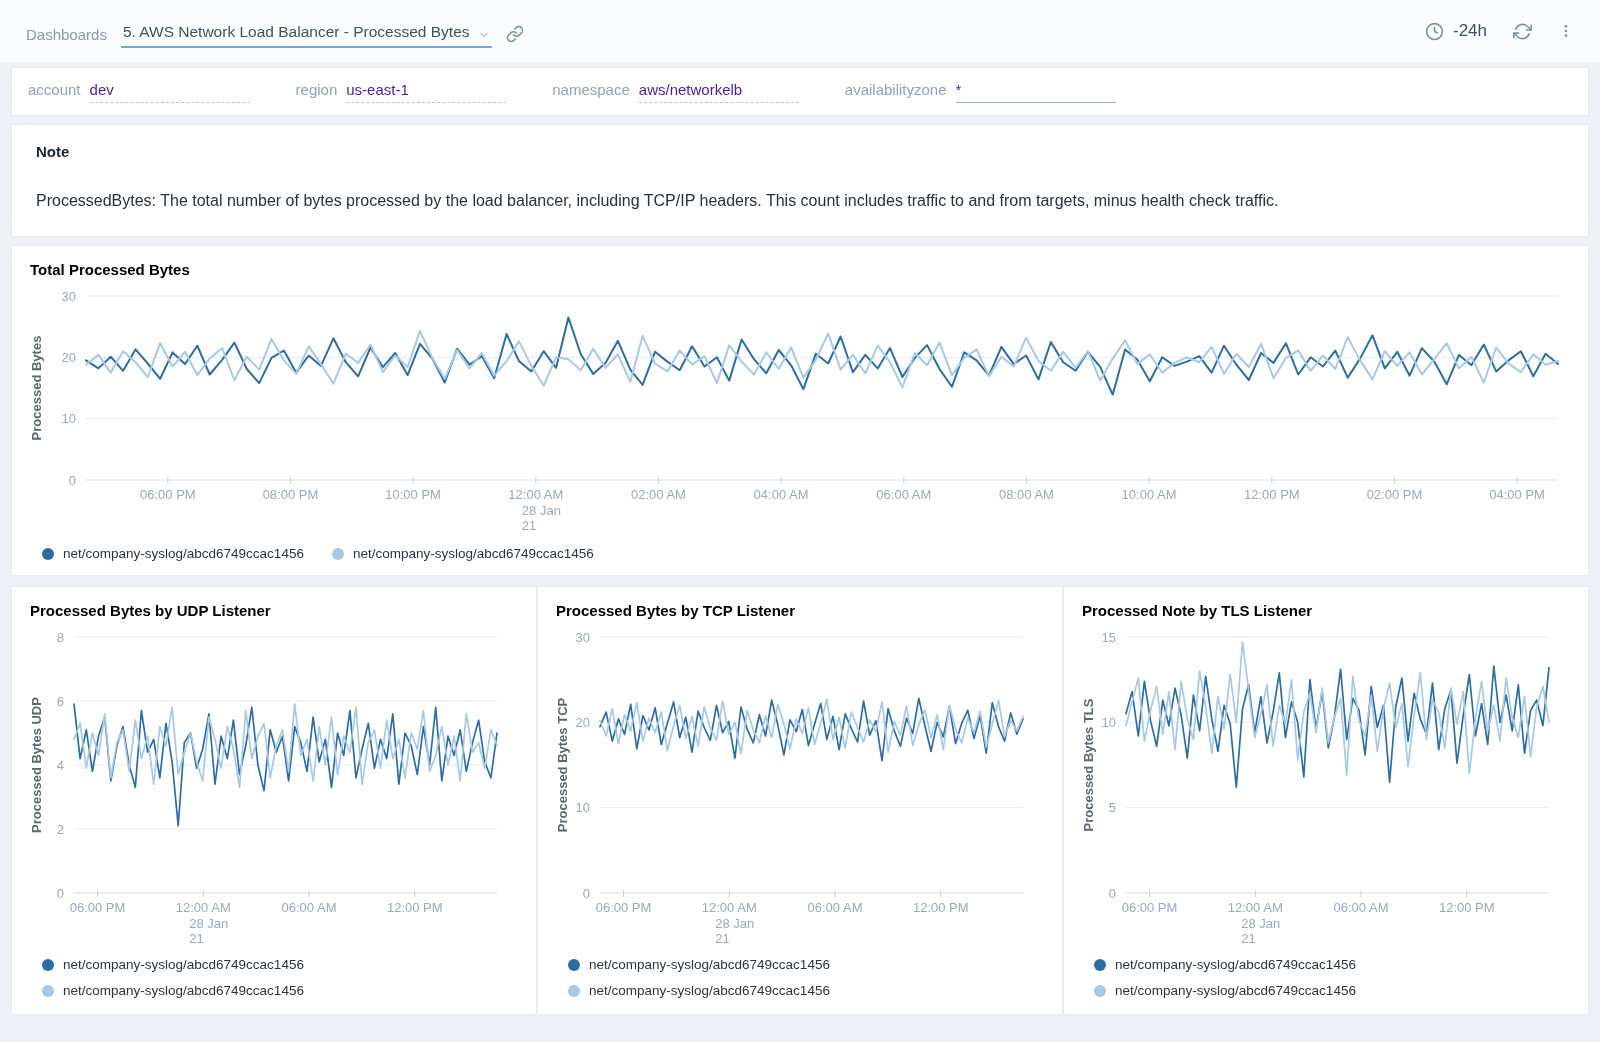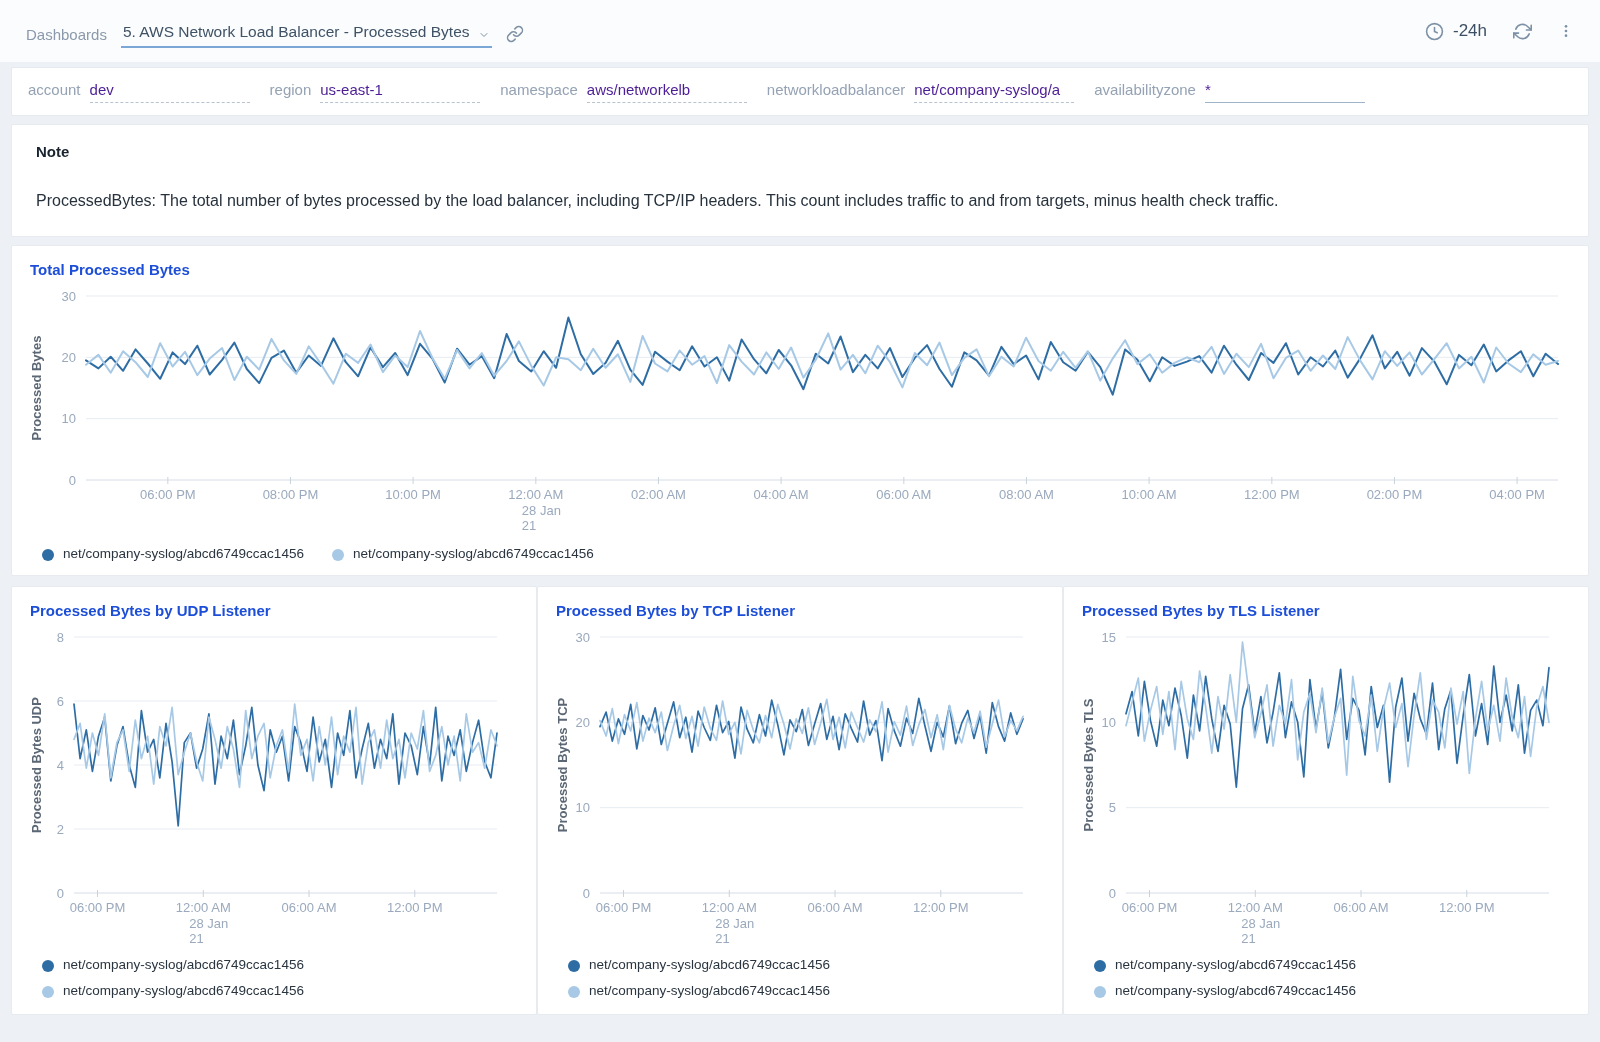--- a/index.html
+++ b/index.html
@@ -22,35 +22,35 @@
     color: #3f5266; font-size: 15.5px; cursor: pointer;
   }
   .icon { display: inline-flex; align-items: center; justify-content: center; }
   .icon svg { stroke: #7d91a6; fill: none; stroke-width: 2; stroke-linecap: round; stroke-linejoin: round; }
   .link-btn { margin-left: 14px; cursor: pointer; }
   .header-right { display: flex; align-items: center; gap: 26px; }
   .time-btn { display: flex; align-items: center; gap: 9px; cursor: pointer; }
   .time-label { color: #3c4f63; font-size: 17px; text-align: center; }
   .filterbar {
     margin: 5px 11px 8px; background: #fff; border: 1px solid #e5eaef; border-radius: 2px;
-    height: 49px; display: flex; align-items: center; padding: 0 16px; gap: 20px;
+    height: 49px; display: flex; align-items: center; padding: 0 16px; gap: 46px;
   }
   .filter { display: flex; align-items: baseline; gap: 9px; font-size: 15px; }
   .filter .lab { color: #94a2b4; }
   .filter .val { color: #4c1d95; min-width: 160px; border-bottom: 1px dashed #b8c3d0; padding-bottom: 4px; cursor: pointer; white-space: nowrap; }
   .filter.solid .val { border-bottom: 1px solid #9fb4c9; }
   .panel { background: #fff; margin: 8px 11px; border: 1px solid #e7ebef; border-radius: 2px; }
   .note-panel { padding: 18px 24px 26px; }
   .note-title { font-weight: 700; font-size: 15px; color: #18232e; margin-bottom: 32px; }
   .note-body { font-size: 16px; color: #27323d; }
   .chart-panel { padding: 13px 16px 10px; }
-  .chart-title { font-weight: 700; font-size: 15px; color: #1d4ed8; margin: 2px 0 6px 2px; }
+  .chart-title { font-weight: 700; font-size: 15px; color: #000000; margin: 2px 0 6px 2px; }
   .legend-row { display: flex; gap: 28px; padding: 6px 4px 4px 14px; }
   .legend-col { display: flex; flex-direction: column; gap: 11px; padding: 8px 4px 6px 14px; }
-  .legend-item { display: flex; align-items: flex-end; gap: 9px; font-size: 13.5px; color: #2a3540; cursor: pointer; }
+  .legend-item { display: flex; align-items: center; gap: 9px; font-size: 13.5px; color: #2a3540; cursor: pointer; }
   .dot { width: 12px; height: 12px; border-radius: 50%; flex: 0 0 12px; }
   .bottom { display: flex; margin: 10px 11px; }
   .bottom .chart-panel { flex: 1; margin: 0; }
   svg.chart text { font-family: "Liberation Sans", sans-serif; }
 </style>
 </head>
 <body>
 
 <div>
 
@@ -105,24 +105,20 @@
       <span class="lab">account</span>
       <span class="val">dev</span>
     </div>
     <div class="filter">
       <span class="lab">region</span>
       <span class="val">us-east-1</span>
     </div>
     <div class="filter">
       <span class="lab">namespace</span>
       <span class="val">aws/networkelb</span>
-    </div>
-    <div class="filter">
-      <span class="lab">networkloadbalancer</span>
-      <span class="val">net/company-syslog/a</span>
     </div>
     <div class="filter solid">
       <span class="lab">availabilityzone</span>
       <span class="val">*</span>
     </div>
   </div>
 
   <div class="panel note-panel">
     <div class="note-title">Note</div>
     <div class="note-body">ProcessedBytes: The total number of bytes processed by the load balancer, including TCP/IP headers. This count includes traffic to and from targets, minus health check traffic.</div>
@@ -253,21 +249,21 @@
           <span>net/company-syslog/abcd6749ccac1456</span>
         </span>
         <span class="legend-item">
           <span class="dot" style="background: rgb(167, 201, 230);"></span>
           <span>net/company-syslog/abcd6749ccac1456</span>
         </span>
       </div>
     </div>
 
     <div class="panel chart-panel">
-      <div class="chart-title">Processed Bytes by TLS Listener</div>
+      <div class="chart-title">Processed Note by TLS Listener</div>
       <svg class="chart" width="478" height="320" viewBox="0 0 478 320">
           <line x1="46" y1="268" x2="469" y2="268" stroke="#d6dde5" stroke-width="1"></line>
           <text x="36" y="272.5" text-anchor="end" font-size="13" fill="#9aa9bd">0</text>
           <line x1="46" y1="182.66666666666669" x2="469" y2="182.66666666666669" stroke="#e7ecf1" stroke-width="1"></line>
           <text x="36" y="187.16666666666669" text-anchor="end" font-size="13" fill="#9aa9bd">5</text>
           <line x1="46" y1="97.33333333333334" x2="469" y2="97.33333333333334" stroke="#e7ecf1" stroke-width="1"></line>
           <text x="36" y="101.83333333333334" text-anchor="end" font-size="13" fill="#9aa9bd">10</text>
           <line x1="46" y1="12" x2="469" y2="12" stroke="#e7ecf1" stroke-width="1"></line>
           <text x="36" y="16.5" text-anchor="end" font-size="13" fill="#9aa9bd">15</text>
           <text x="13" y="140" text-anchor="middle" font-size="13" font-weight="bold" fill="#5b6774" transform="rotate(-90 13 140)">Processed Bytes TLS</text>

